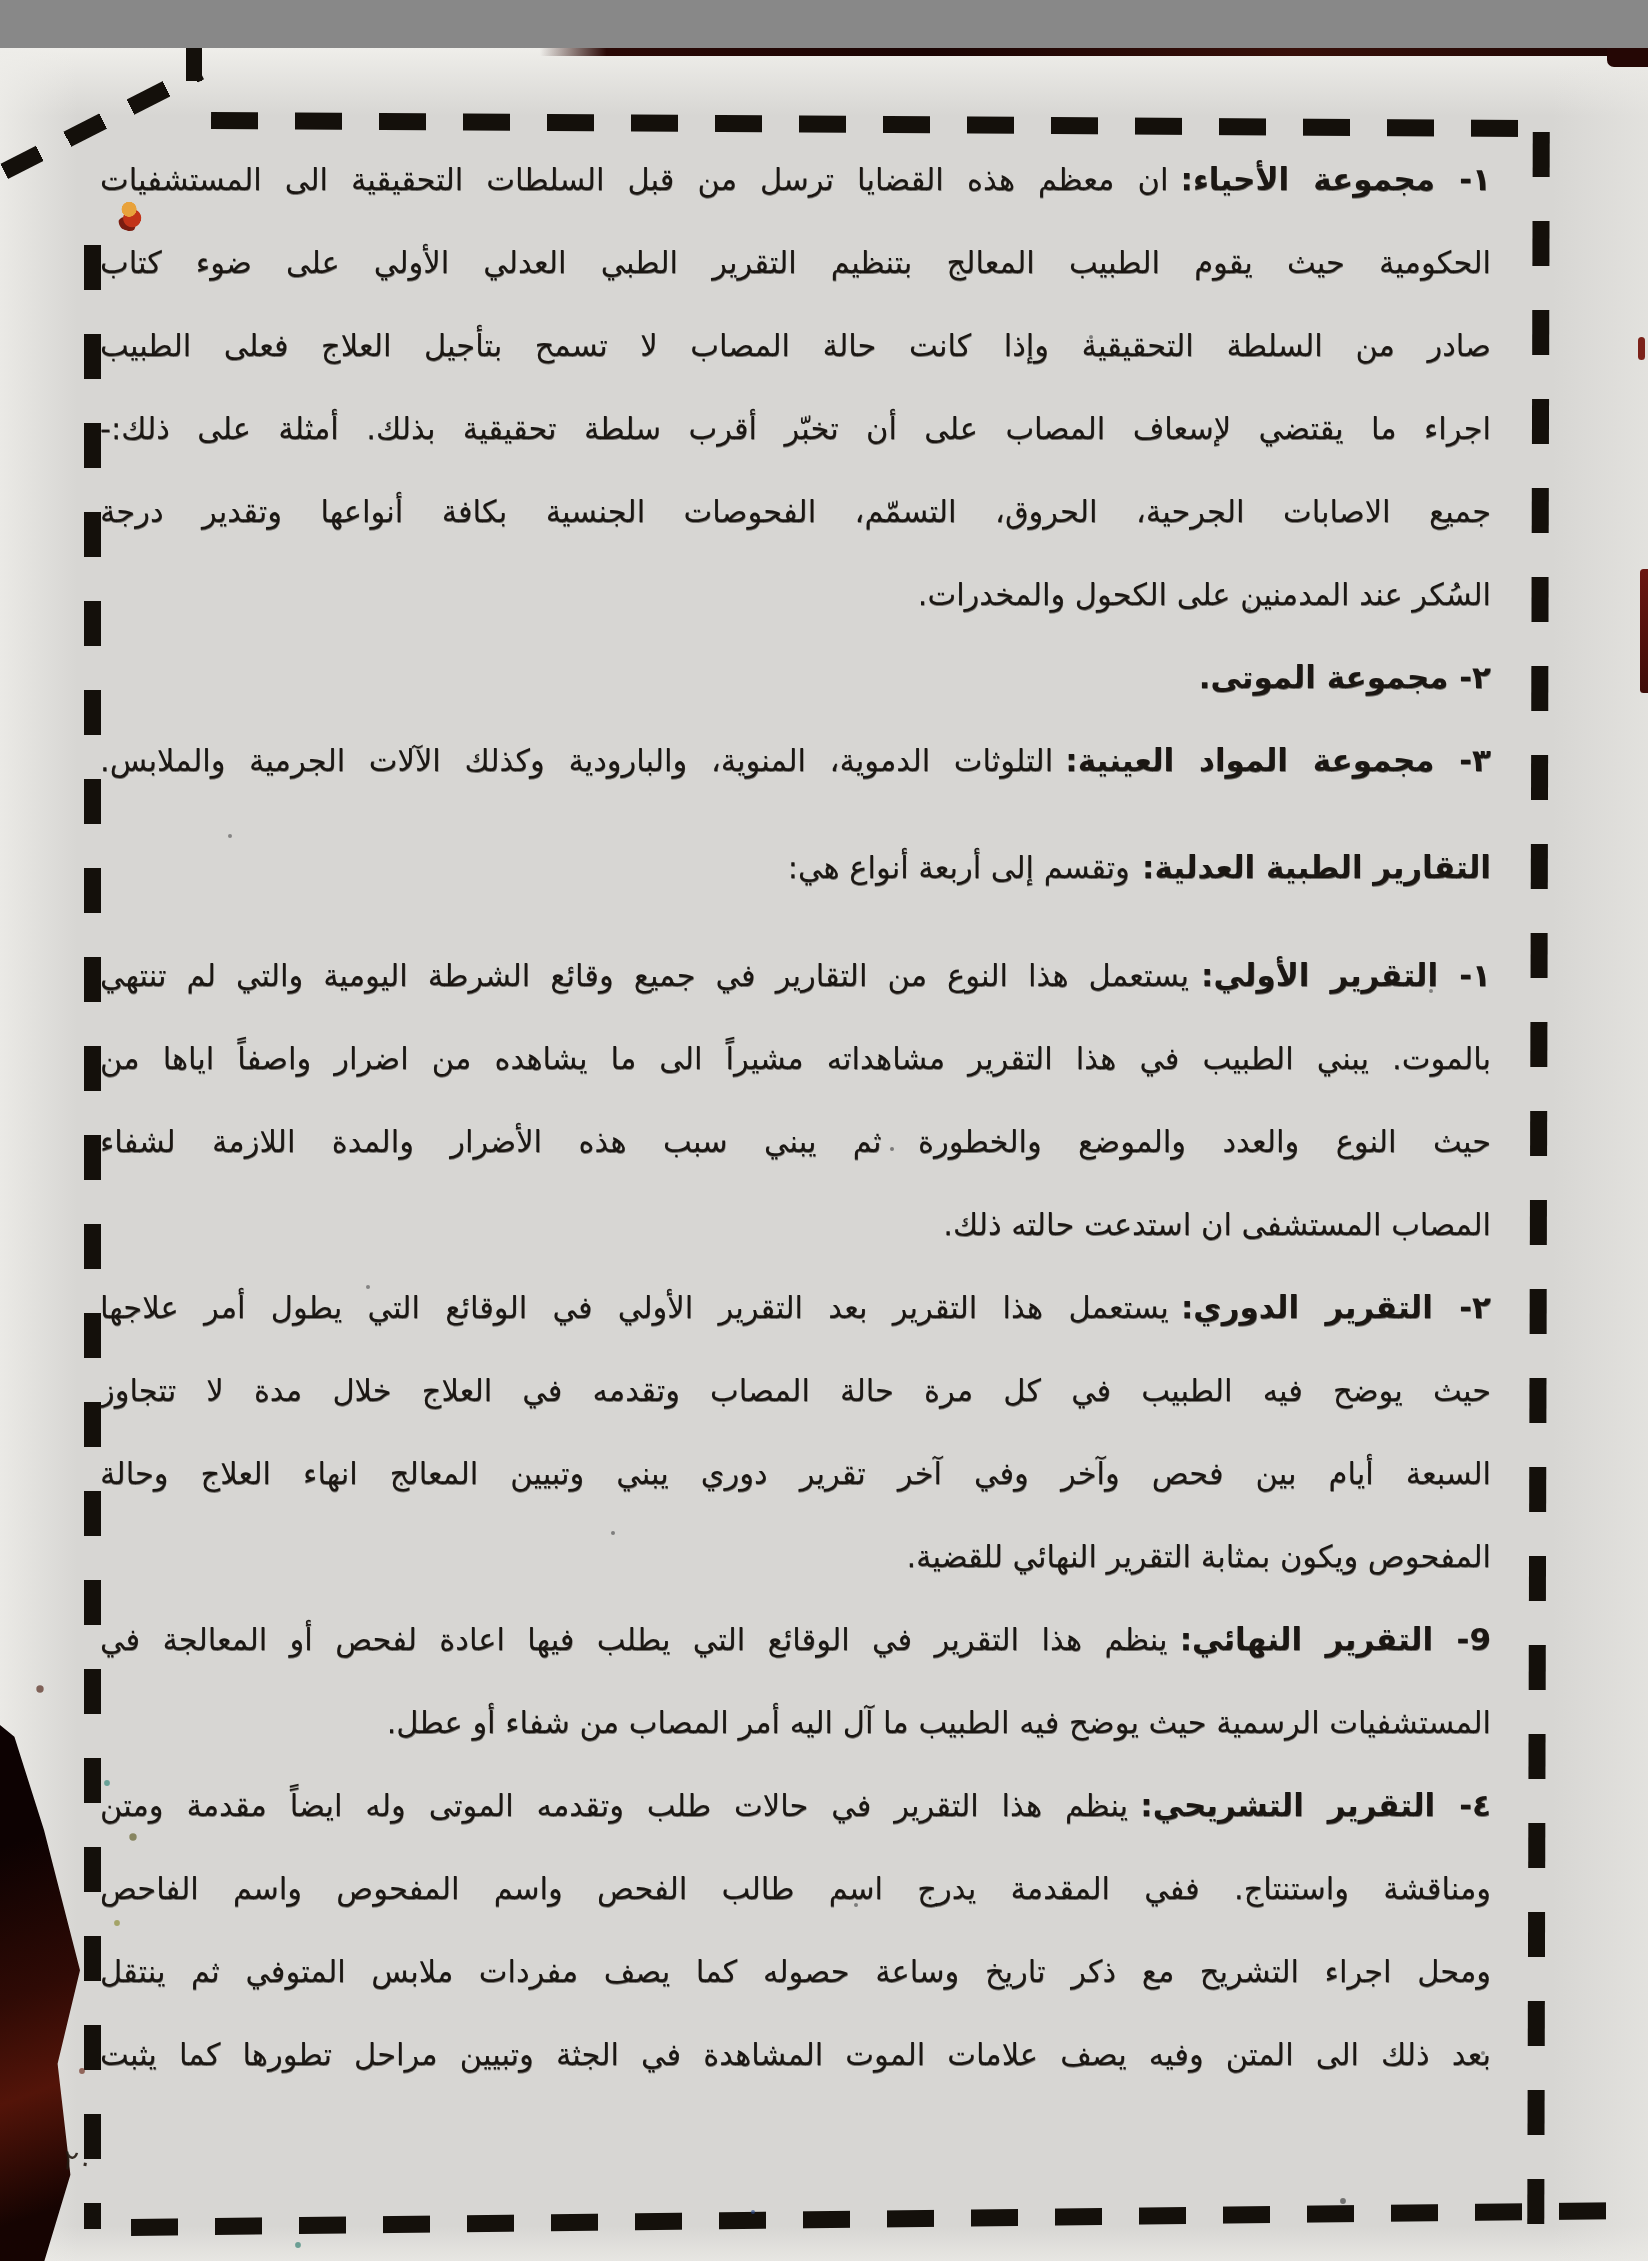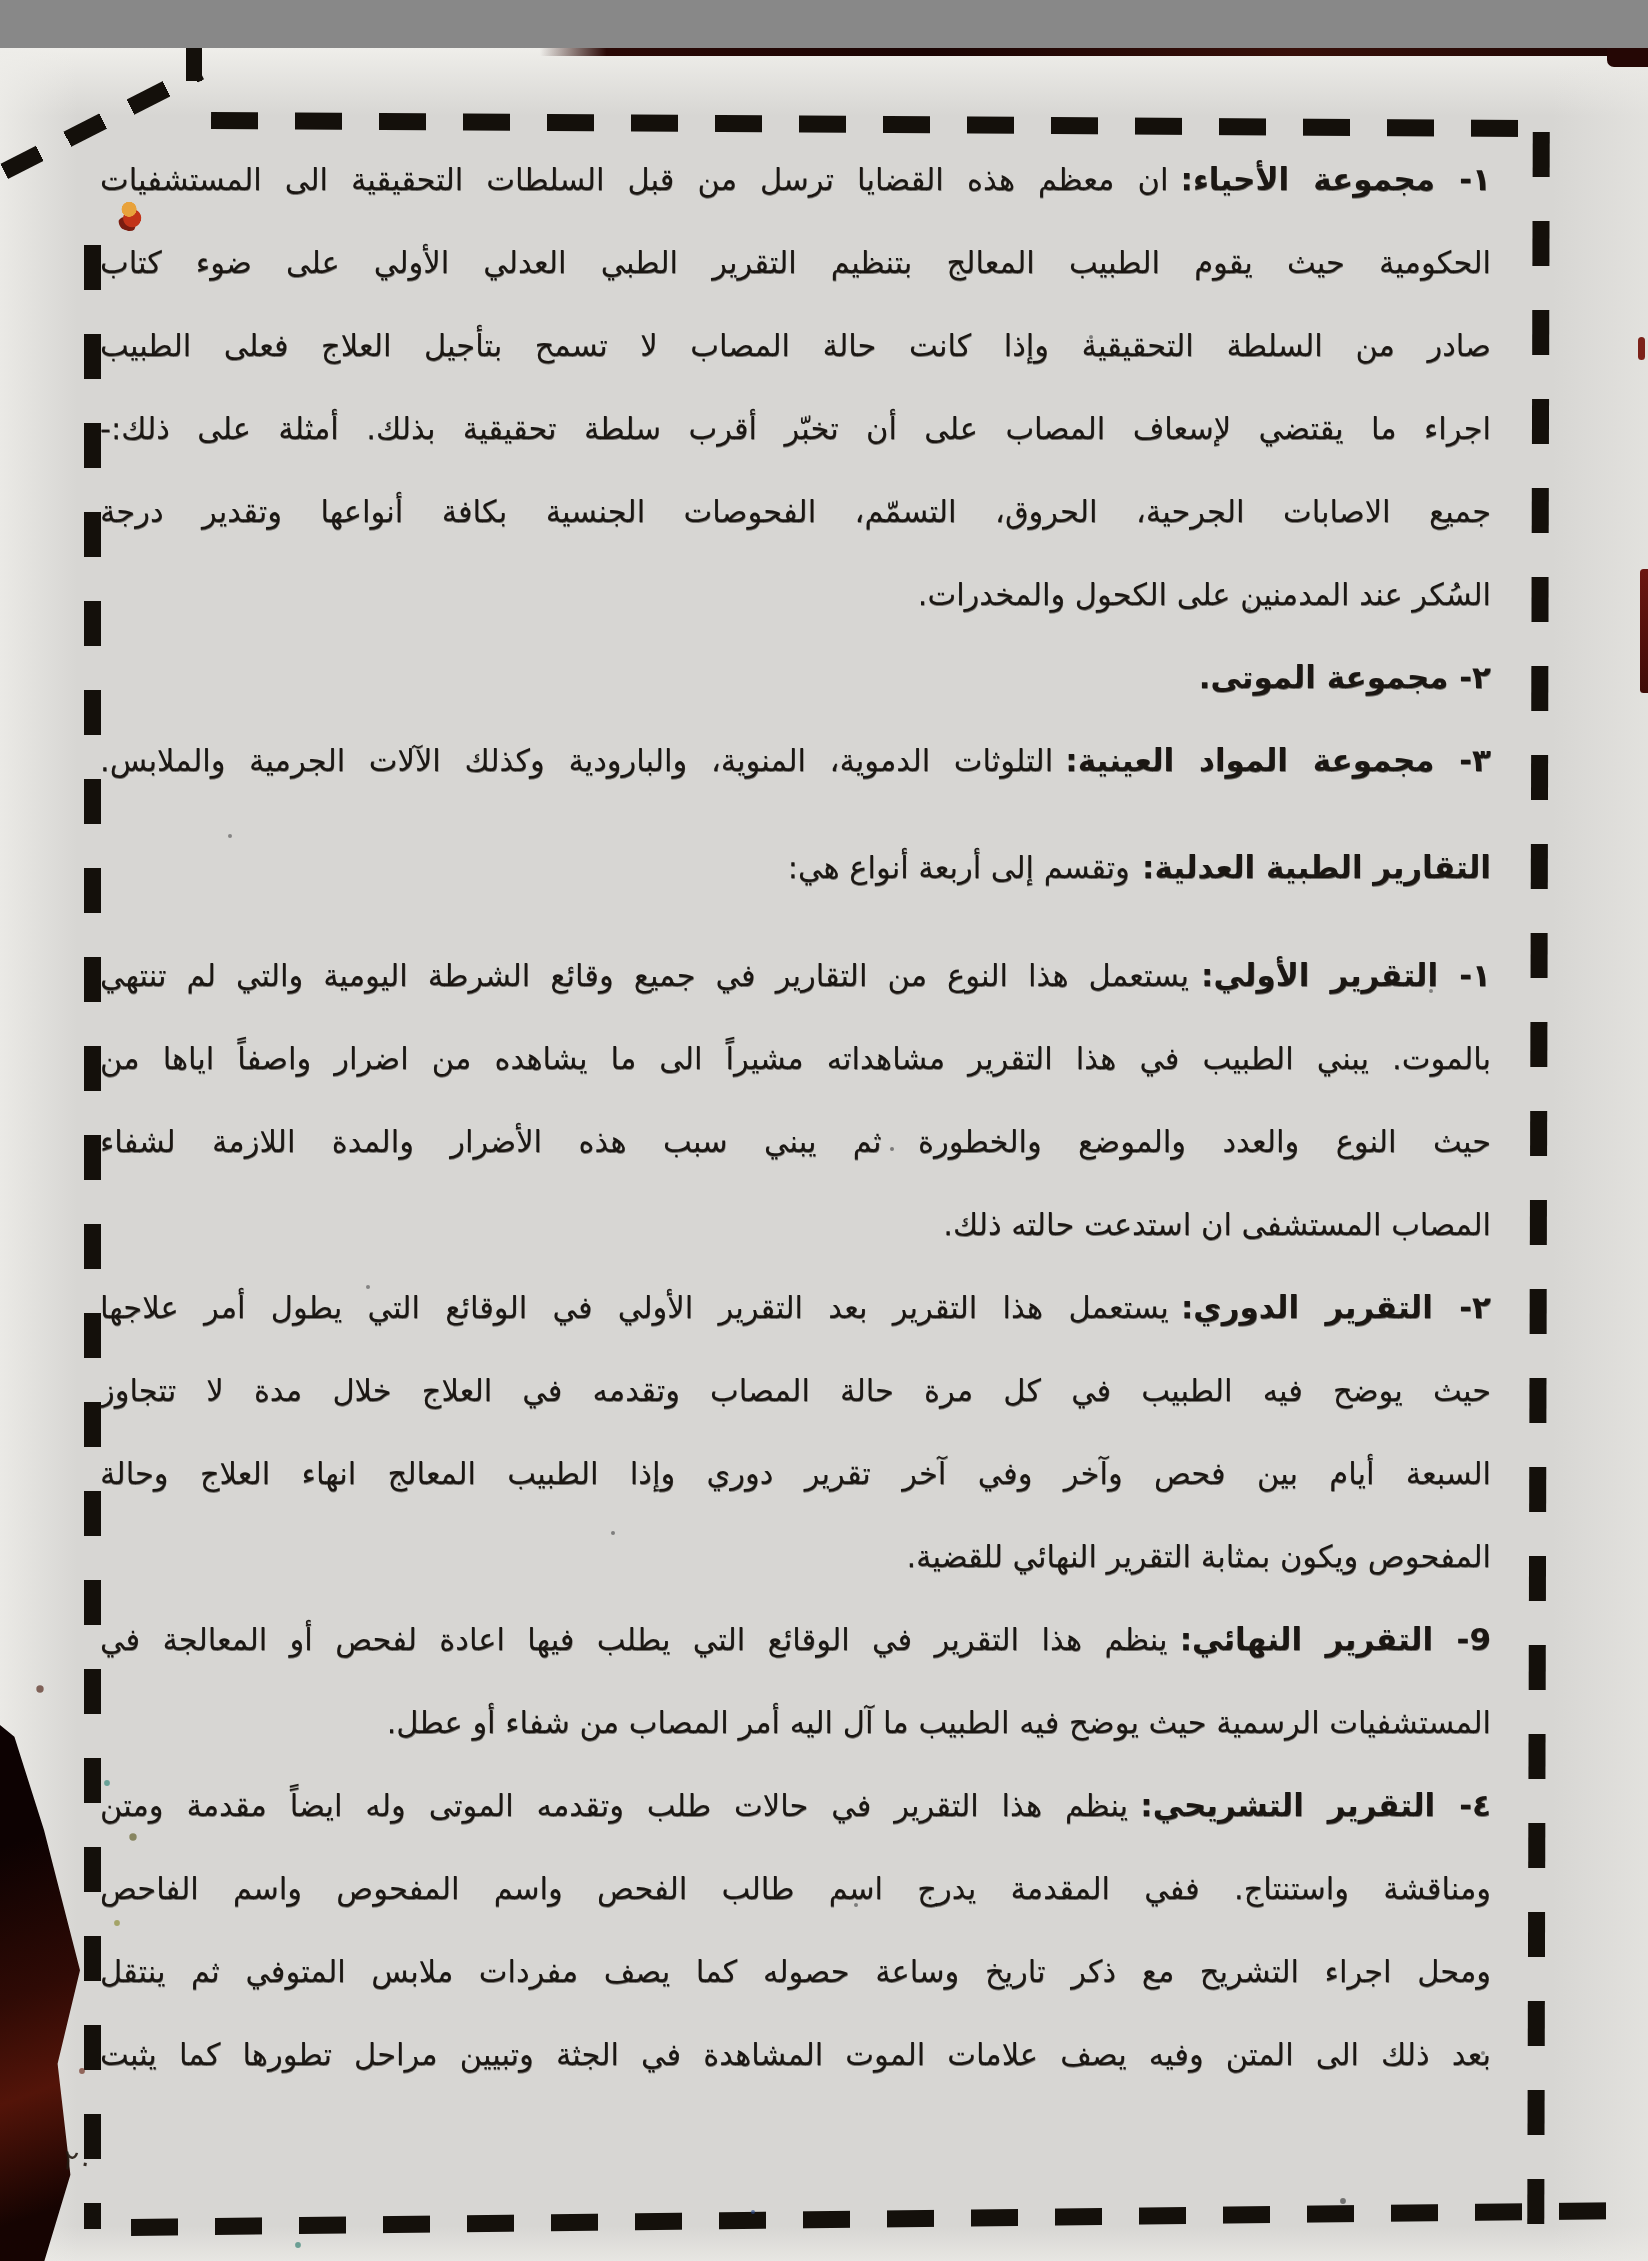--- a/index.html
+++ b/index.html
@@ -123,21 +123,21 @@
       <div class="line short"><span class="rest">السُكر عند المدمنين على الكحول والمخدرات.</span></div>
       <div class="line short"><span class="lead">٢- مجموعة الموتى.</span></div>
       <div class="line full"><span class="lead">٣- مجموعة المواد العينية:</span><span class="rest">التلوثات الدموية، المنوية، والبارودية وكذلك الآلات الجرمية والملابس.</span></div>
       <div class="line short sb"><span class="lead">التقارير الطبية العدلية:</span><span class="rest">وتقسم إلى أربعة أنواع هي:</span></div>
       <div class="line full sb"><span class="lead">١- التقرير الأولي:</span><span class="rest">يستعمل هذا النوع من التقارير في جميع وقائع الشرطة اليومية والتي لم تنتهي</span></div>
       <div class="line full"><span class="rest">بالموت. يبني الطبيب في هذا التقرير مشاهداته مشيراً الى ما يشاهده من اضرار واصفاً اياها من</span></div>
       <div class="line full"><span class="rest">حيث النوع والعدد والموضع والخطورة ثم يبني سبب هذه الأضرار والمدة اللازمة لشفاء</span></div>
       <div class="line short"><span class="rest">المصاب المستشفى ان استدعت حالته ذلك.</span></div>
       <div class="line full"><span class="lead">٢- التقرير الدوري:</span><span class="rest">يستعمل هذا التقرير بعد التقرير الأولي في الوقائع التي يطول أمر علاجها</span></div>
       <div class="line full"><span class="rest">حيث يوضح فيه الطبيب في كل مرة حالة المصاب وتقدمه في العلاج خلال مدة لا تتجاوز</span></div>
-      <div class="line full"><span class="rest">السبعة أيام بين فحص وآخر وفي آخر تقرير دوري وإذا الطبيب المعالج انهاء العلاج وحالة</span></div>
+      <div class="line full"><span class="rest">السبعة أيام بين فحص وآخر وفي آخر تقرير دوري يبني وتبيين المعالج انهاء العلاج وحالة</span></div>
       <div class="line short"><span class="rest">المفحوص ويكون بمثابة التقرير النهائي للقضية.</span></div>
       <div class="line full"><span class="lead">9- التقرير النهائي:</span><span class="rest">ينظم هذا التقرير في الوقائع التي يطلب فيها اعادة لفحص أو المعالجة في</span></div>
       <div class="line short"><span class="rest">المستشفيات الرسمية حيث يوضح فيه الطبيب ما آل اليه أمر المصاب من شفاء أو عطل.</span></div>
       <div class="line full"><span class="lead">٤- التقرير التشريحي:</span><span class="rest">ينظم هذا التقرير في حالات طلب وتقدمه الموتى وله ايضاً مقدمة ومتن</span></div>
       <div class="line full"><span class="rest">ومناقشة واستنتاج. ففي المقدمة يدرج اسم طالب الفحص واسم المفحوص واسم الفاحص</span></div>
       <div class="line full"><span class="rest">ومحل اجراء التشريح مع ذكر تاريخ وساعة حصوله كما يصف مفردات ملابس المتوفي ثم ينتقل</span></div>
       <div class="line full"><span class="rest">بعد ذلك الى المتن وفيه يصف علامات الموت المشاهدة في الجثة وتبيين مراحل تطورها كما يثبت</span></div>
     </div>
 
   <div class="pagenum">٢٠</div>

